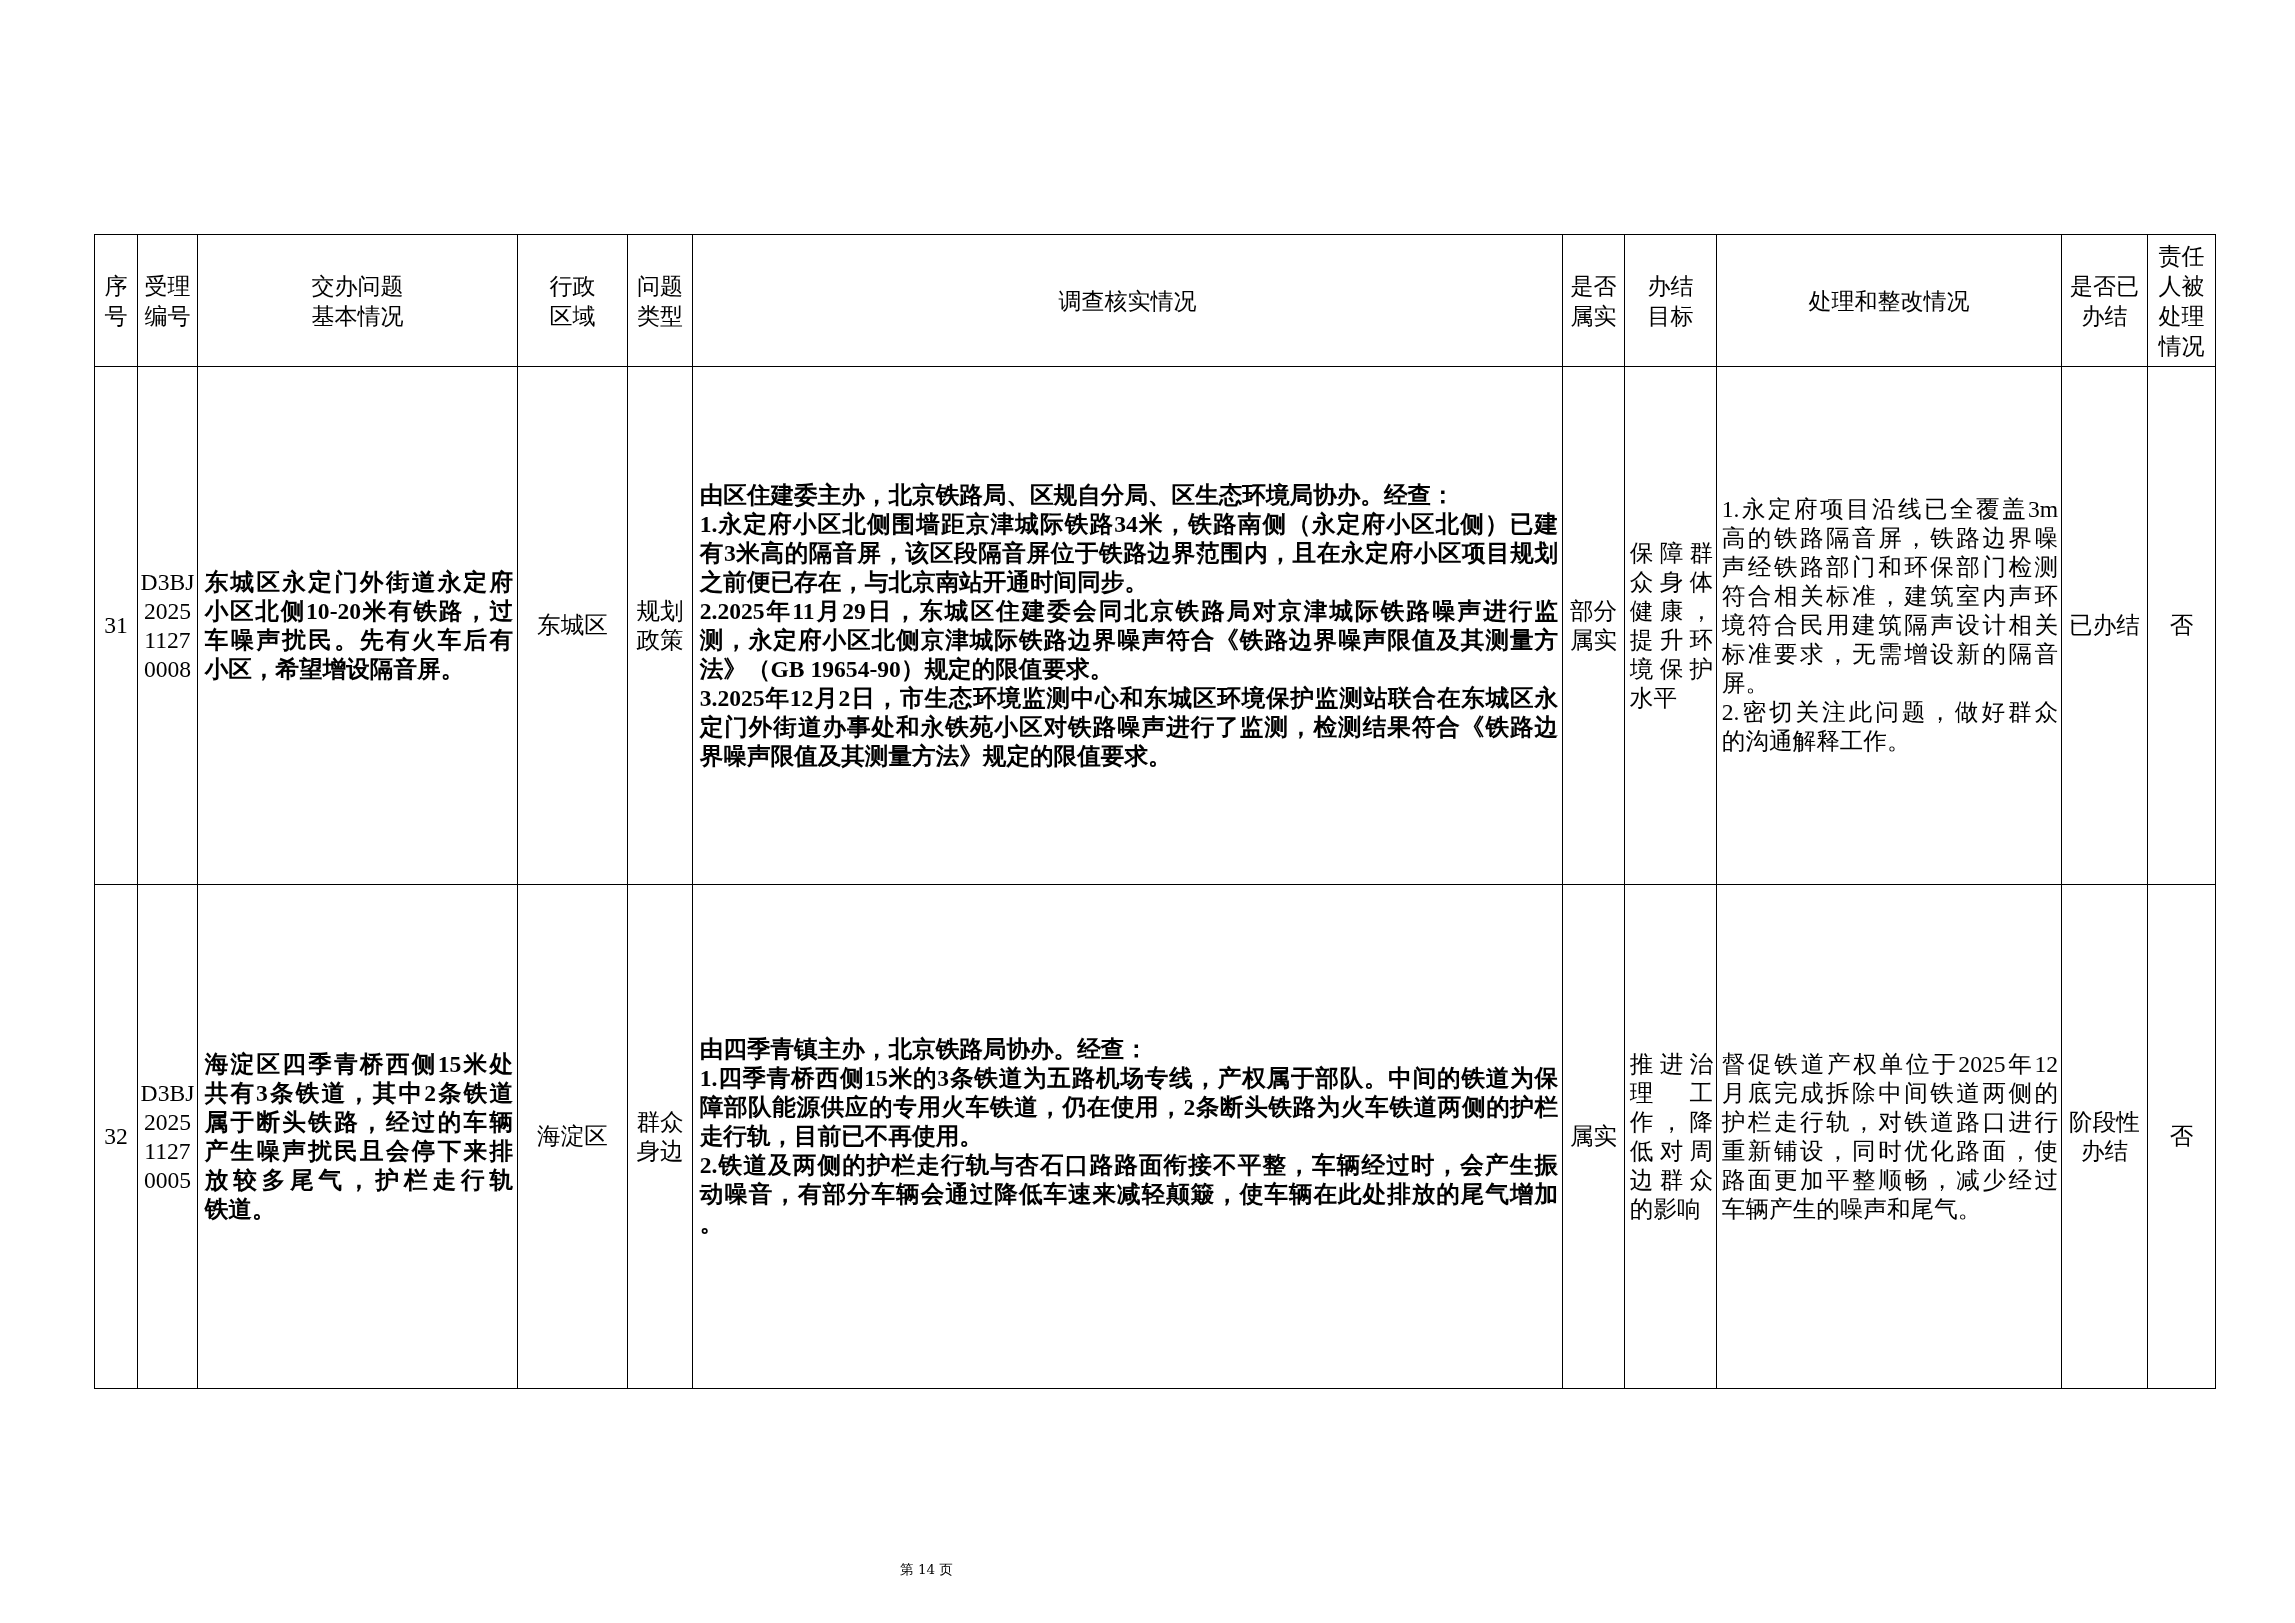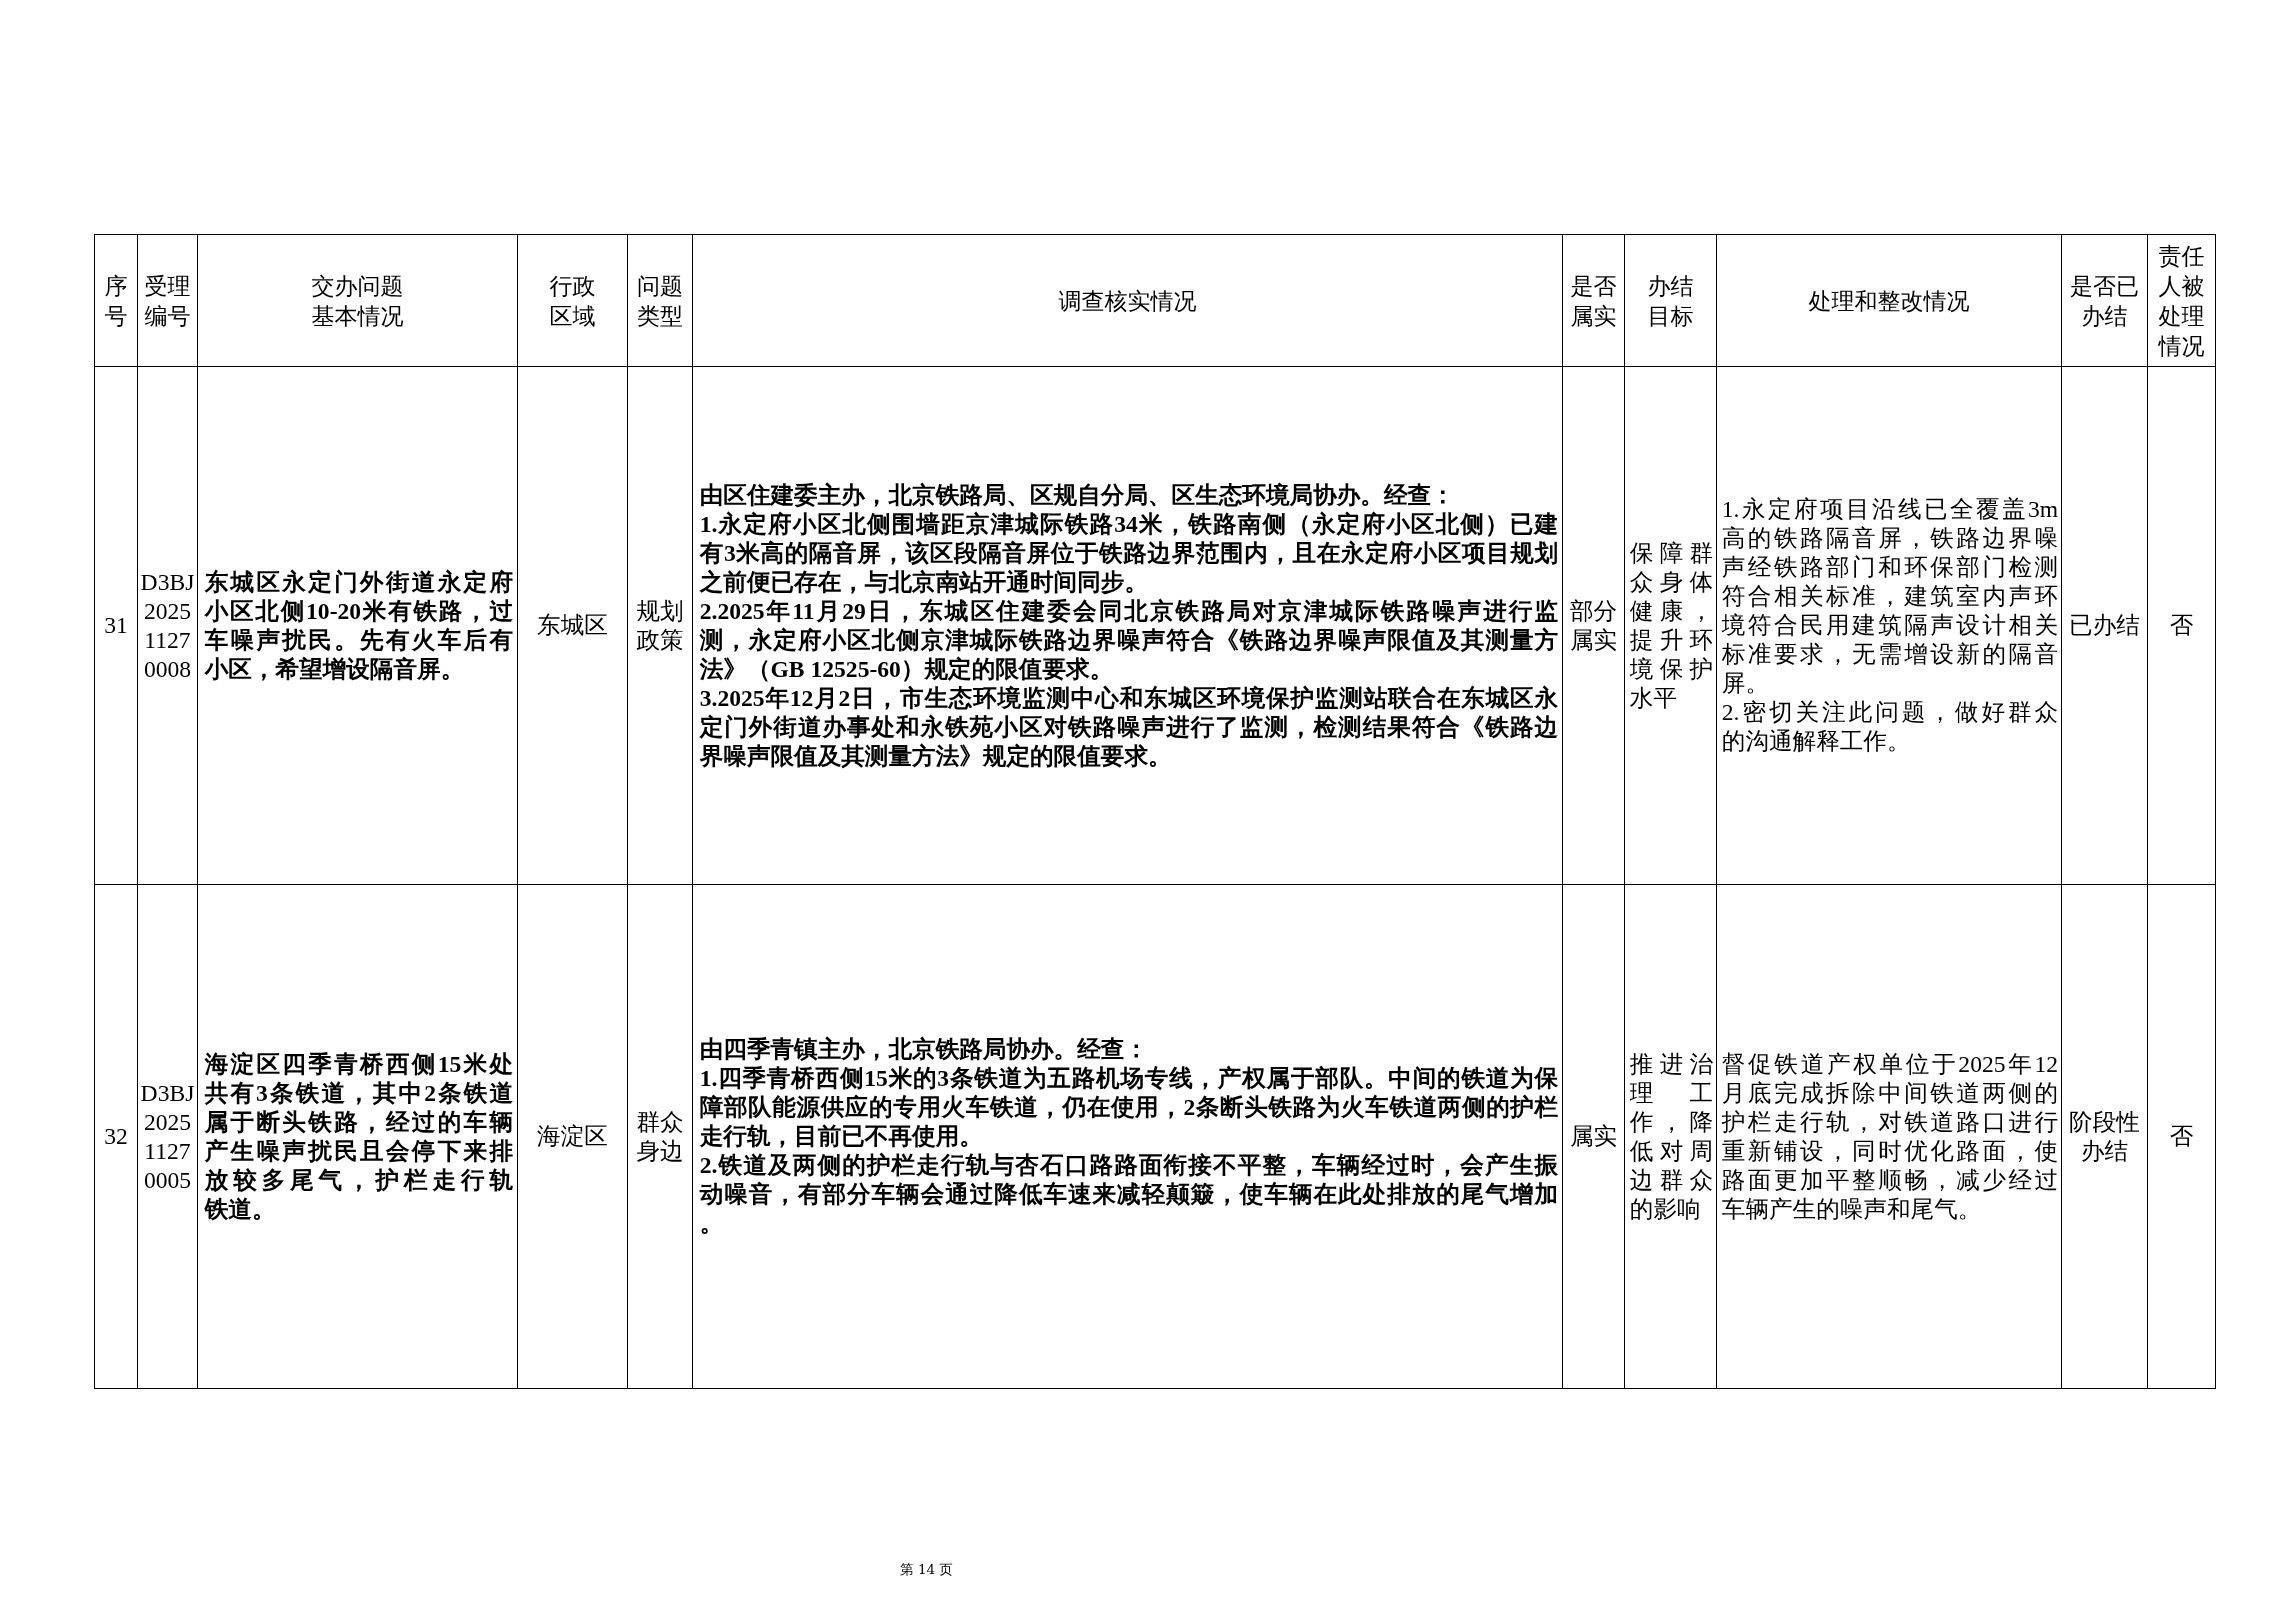--- a/index.html
+++ b/index.html
@@ -126,21 +126,21 @@
       <span class="ln c">规划</span>
       <span class="ln c">政策</span>
     </td>
     <td class="txt">
       <span class="ln l">由区住建委主办，北京铁路局、区规自分局、区生态环境局协办。经查：</span>
       <span class="ln j">1.永定府小区北侧围墙距京津城际铁路34米，铁路南侧（永定府小区北侧）已建</span>
       <span class="ln j">有3米高的隔音屏，该区段隔音屏位于铁路边界范围内，且在永定府小区项目规划</span>
       <span class="ln l">之前便已存在，与北京南站开通时间同步。</span>
       <span class="ln j">2.2025年11月29日，东城区住建委会同北京铁路局对京津城际铁路噪声进行监</span>
       <span class="ln j">测，永定府小区北侧京津城际铁路边界噪声符合《铁路边界噪声限值及其测量方</span>
-      <span class="ln l">法》（GB 12525-60）规定的限值要求。</span>
+      <span class="ln l">法》（GB 19654-90）规定的限值要求。</span>
       <span class="ln j">3.2025年12月2日，市生态环境监测中心和东城区环境保护监测站联合在东城区永</span>
       <span class="ln j">定门外街道办事处和永铁苑小区对铁路噪声进行了监测，检测结果符合《铁路边</span>
       <span class="ln l">界噪声限值及其测量方法》规定的限值要求。</span>
     </td>
     <td class="ctr">
       <span class="ln c">部分</span>
       <span class="ln c">属实</span>
     </td>
     <td class="txt-s">
       <span class="ln j">保障群</span>

